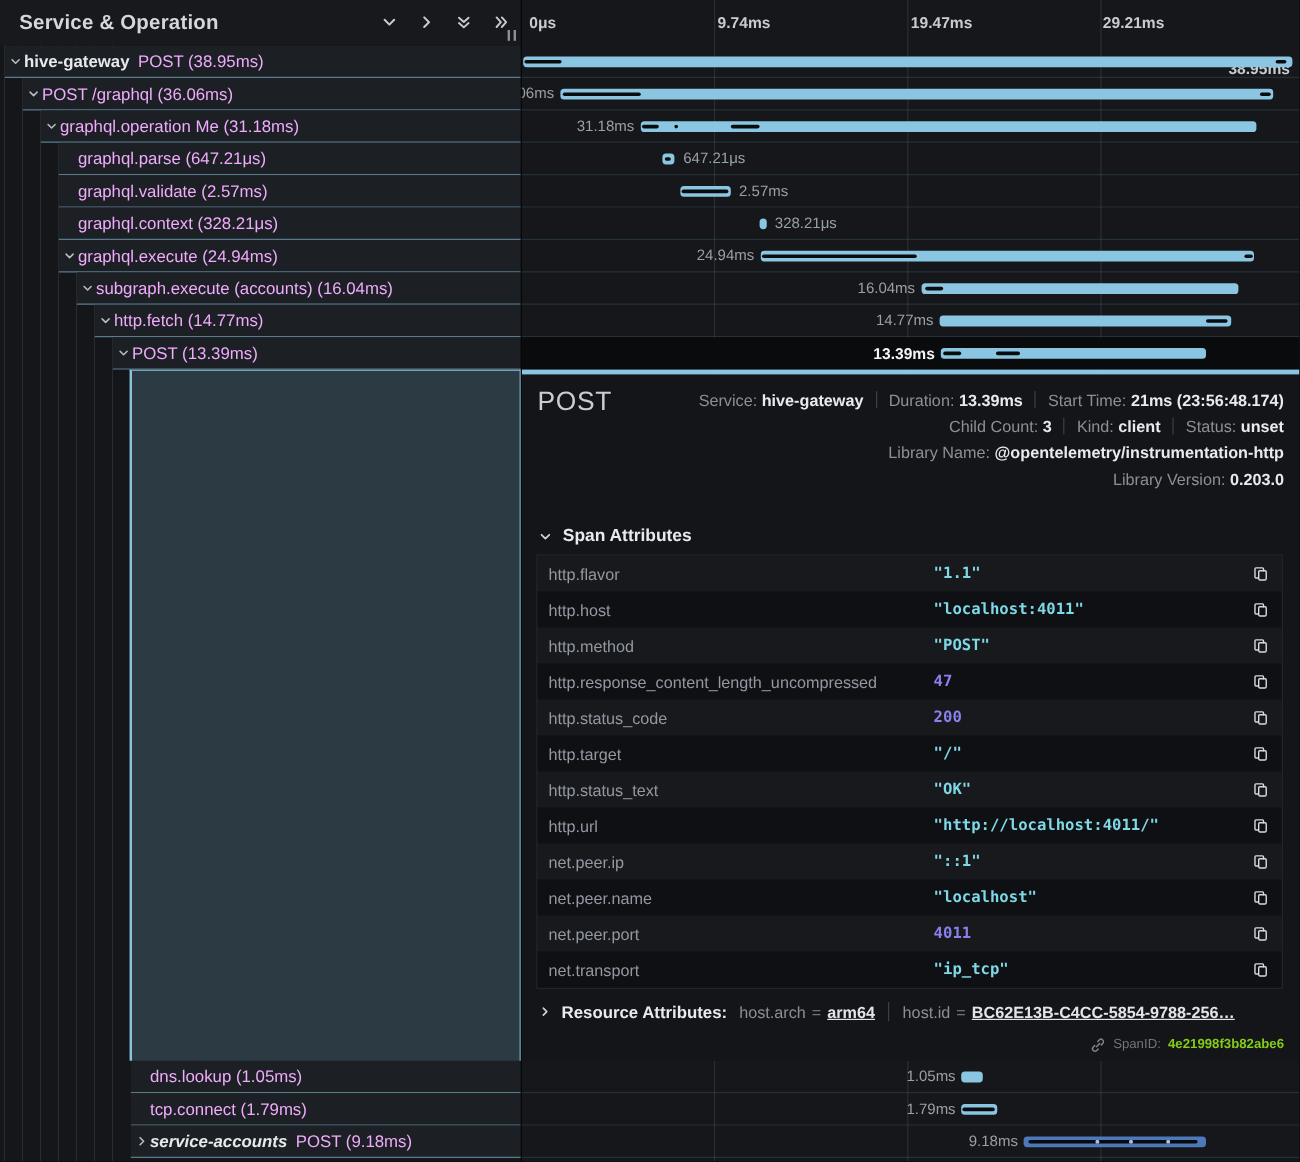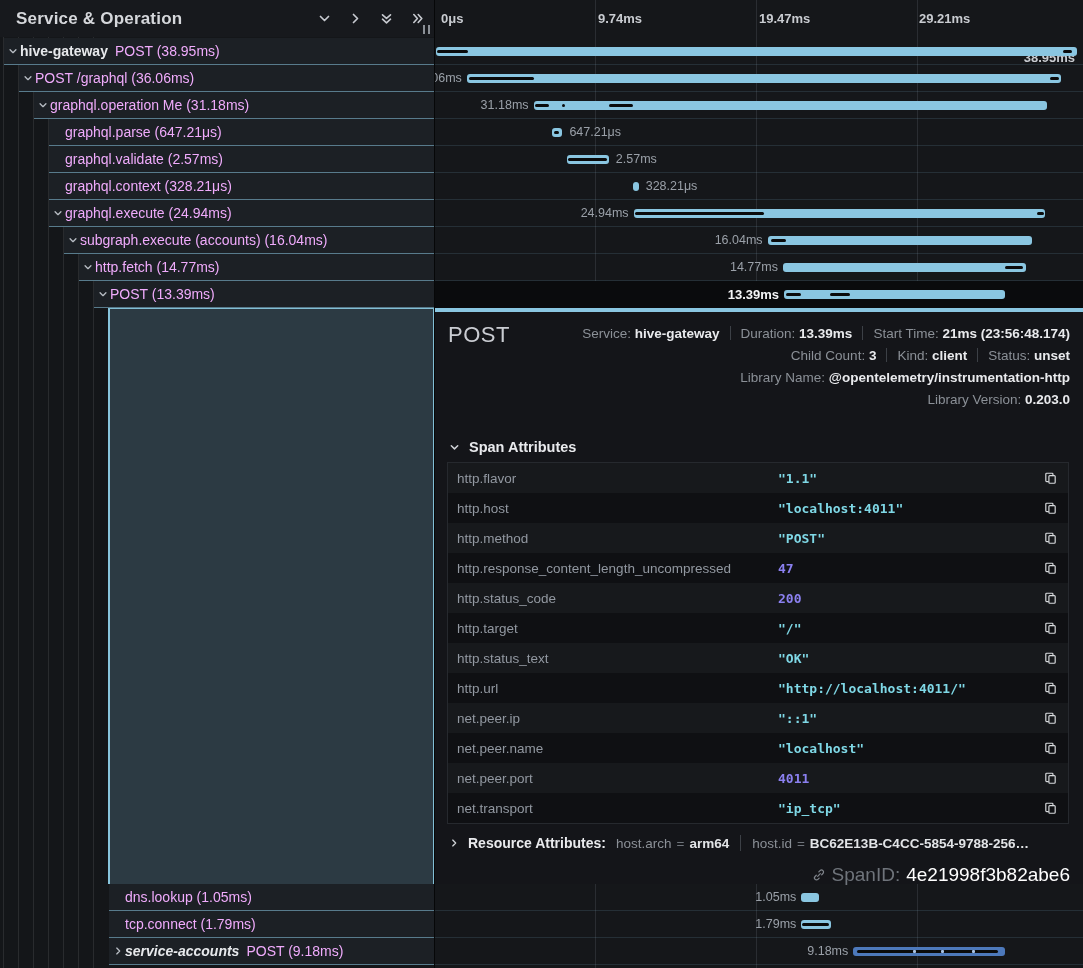--- a/index.html
+++ b/index.html
@@ -59,24 +59,24 @@
   .trow { height:30px; display:flex; align-items:center; }
   .trow:nth-child(odd) { background:#17191c; }
   .trow:nth-child(even) { background:#0f1013; }
   .tkey { width:330px; flex:none; padding-left:9px; color:#9298a1; font-size:13.5px; white-space:nowrap; }
   .tval { flex:1; font-family:"DejaVu Sans Mono", monospace; font-size:13px; font-weight:700; white-space:nowrap; overflow:hidden; }
   .tval.str { color:#7fd8e6; } .tval.num { color:#8b80f0; }
   .tcopy { width:36px; flex:none; display:flex; justify-content:center; cursor:pointer; }
   .resource { position:absolute; left:14px; top:523px; display:flex; align-items:center; color:#8b9097; font-size:13.5px; white-space:nowrap; cursor:pointer; }
   .rchev { margin-right:9px; display:flex; }
   .rtitle { font-weight:700; color:#e9eaed; font-size:14px; margin-right:10px; }
-  .rkey { color:#8b9097; } .req { color:#6f747b; margin:0 5px; } .rval { font-weight:700; color:#e2e4e7; }
+  .rkey { color:#8b9097; } .req { color:#6f747b; margin:0 5px; } .rval { font-weight:700; color:#e2e4e7;text-decoration:underline; }
   .rsep { width:1px; height:16px; background:#3c4046; margin:0 11px; }
-  .spanid { position:absolute; right:13px; top:552px; display:flex; align-items:center; gap:6px; color:#6f747b; font-size:19px; }
-  .spanid .sv { font-weight:400; color:#ffffff; }
+  .spanid { position:absolute; right:13px; top:552px; display:flex; gap:6px; color:#6f747b; font-size:11px; }
+  .spanid .sv { font-weight:700; color:#84cc16; }
 </style>
 </head>
 <body>
 
 <div id="app">
 
   <div class="right-bg">
     <div class="grid g1"></div>
     <div class="grid g2"></div>
     <div class="grid g3"></div>

